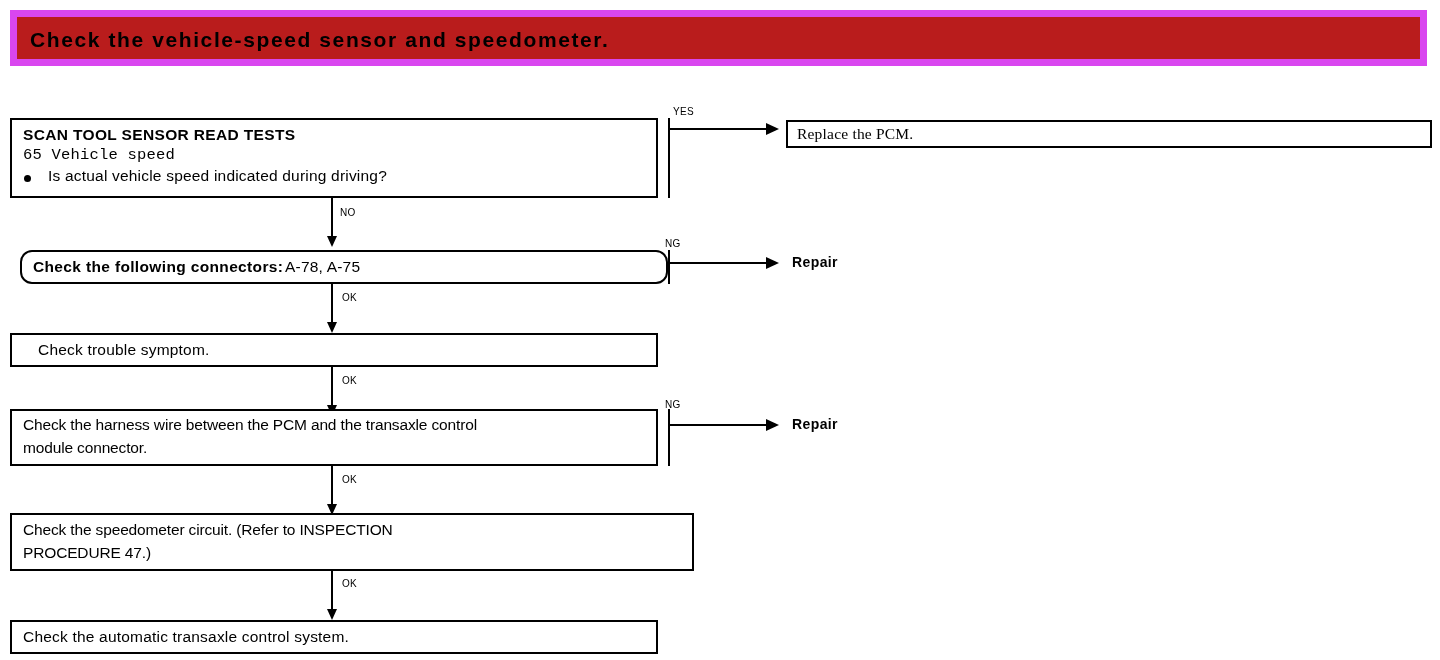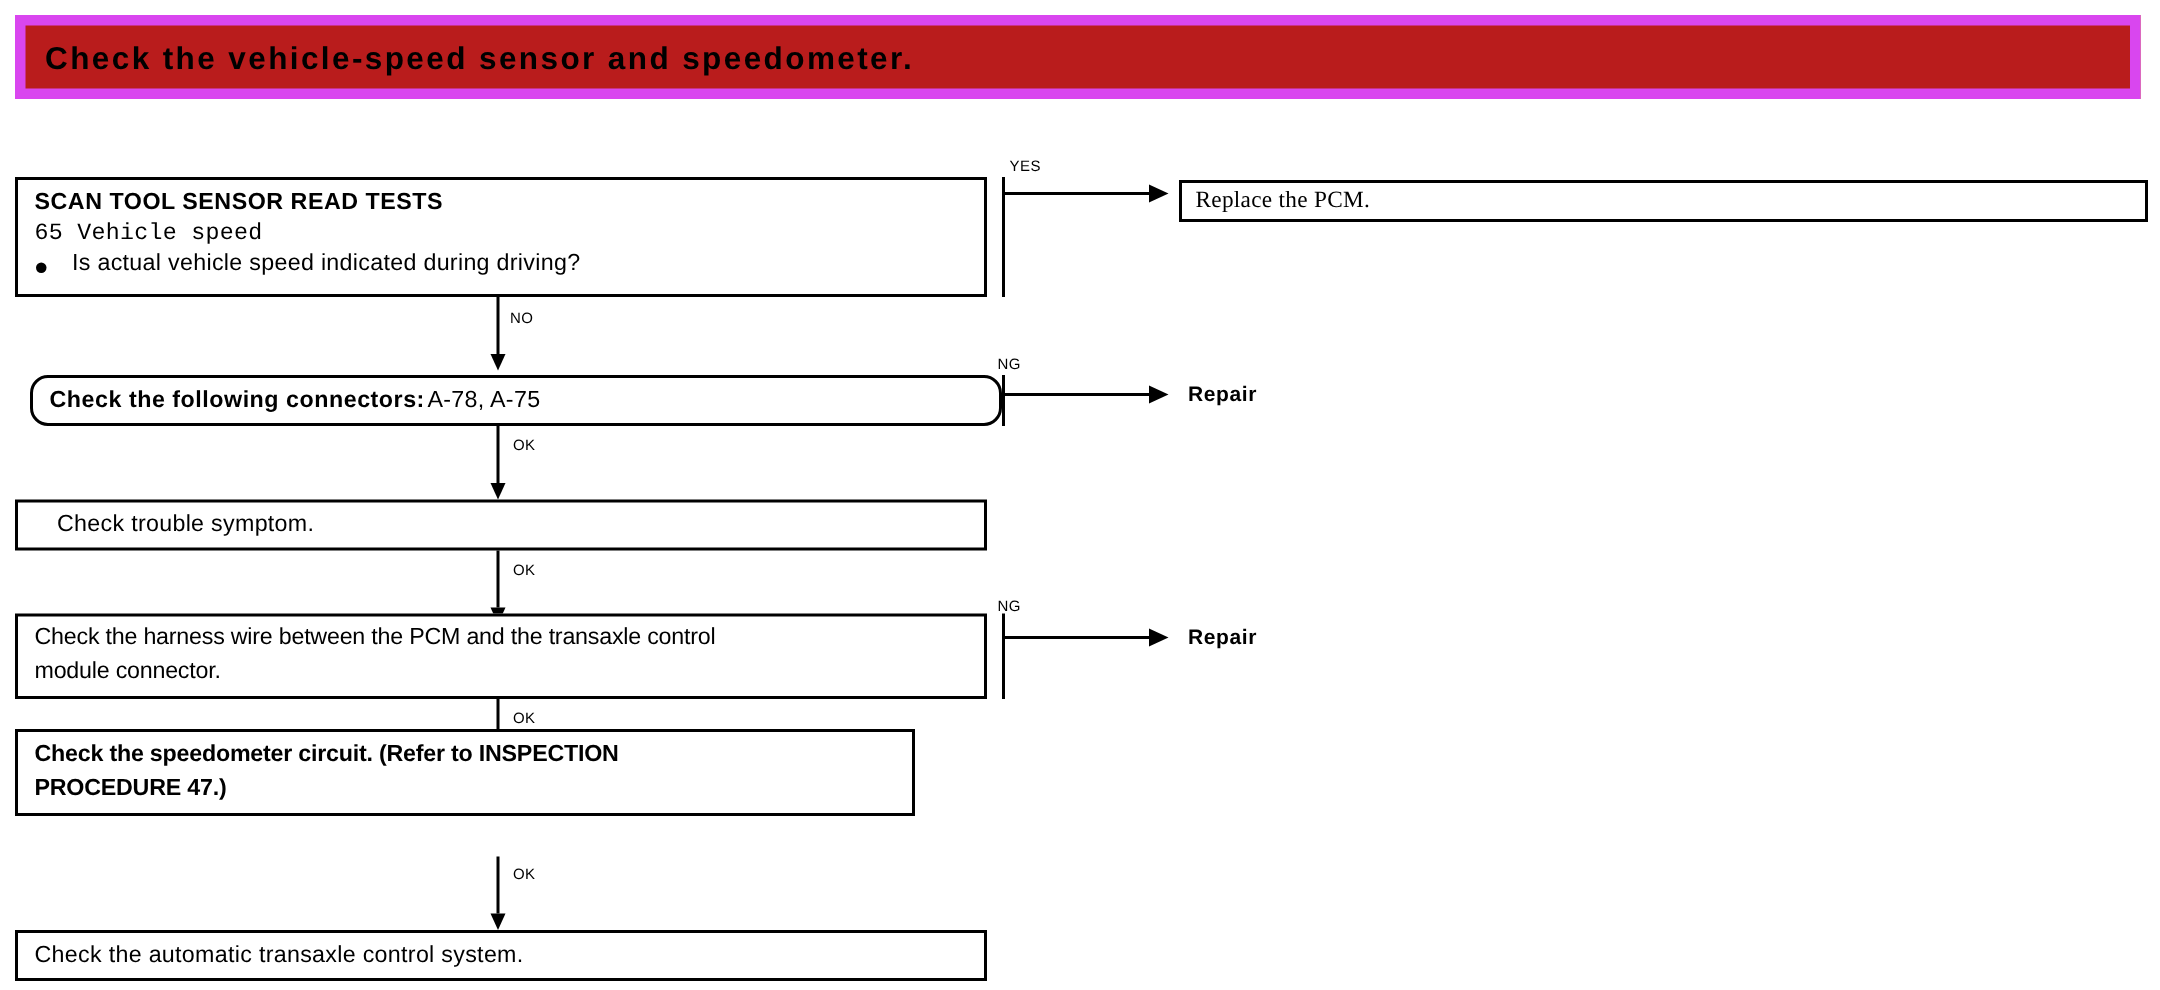--- a/index.html
+++ b/index.html
@@ -153,21 +153,21 @@
   <div class="vline" style="left:668px;top:409px;height:57px;"></div>
   <div class="hline" style="left:668px;top:424px;width:102px;"></div>
   <div class="arrow-right" style="left:766px;top:419px;"></div>
   <div class="branch-label" style="left:665px;top:399px;">NG</div>
   <div class="result-text" style="left:792px;top:416px;">Repair</div>
 
   <div class="vline" style="left:331px;top:466px;height:38px;"></div>
   <div class="arrow-down" style="left:327px;top:504px;"></div>
   <div class="branch-label" style="left:342px;top:474px;">OK</div>
 
-  <div class="fbox" style="left:10px;top:486px;width:600px;height:58px;font-weight:bold;">
+  <div class="fbox" style="left:10px;top:513px;width:684px;height:58px;">
     <div class="fline cond" style="left:11px;top:6px;">Check the speedometer circuit. (Refer  to  INSPECTION</div>
     <div class="fline cond" style="left:11px;top:29px;">PROCEDURE 47.)</div>
   </div>
 
   <div class="vline" style="left:331px;top:571px;height:38px;"></div>
   <div class="arrow-down" style="left:327px;top:609px;"></div>
   <div class="branch-label" style="left:342px;top:578px;">OK</div>
 
   <div class="fbox" style="left:10px;top:620px;width:648px;height:34px;">
     <div class="fline" style="left:11px;top:6px;">Check the automatic transaxle control system.</div>

